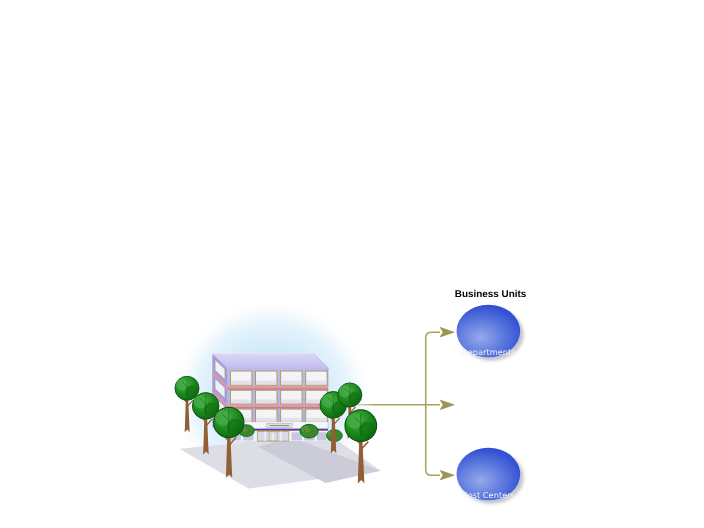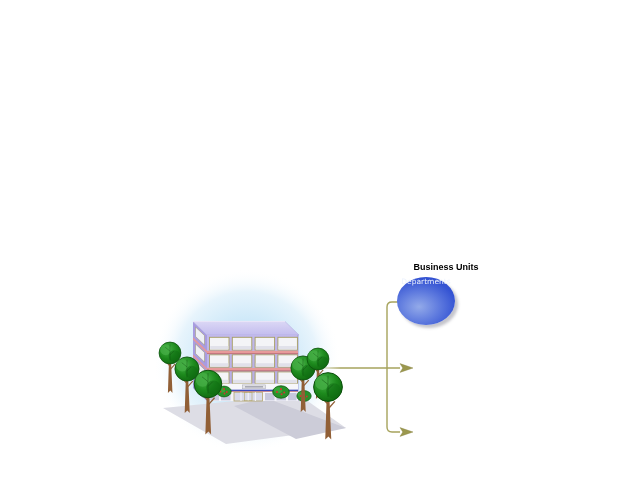--- a/index.html
+++ b/index.html
@@ -12,25 +12,25 @@
   .scene-svg{position:absolute;left:150px;top:265px;width:200px;height:195px;z-index:2;}
   .connector-svg{position:absolute;left:300px;top:290px;width:120px;height:150px;z-index:1;}
 
   .bu-heading{
     position:absolute;left:404px;top:262px;width:84px;z-index:3;
     text-align:center;font-family:"Liberation Sans",sans-serif;
     font-weight:bold;font-size:9px;line-height:11px;color:#000000;
   }
 
   .node{
-    position:absolute;left:397px;width:58px;height:48px;border-radius:50%;z-index:3;
+    position:absolute;left:415px;width:58px;height:48px;border-radius:50%;z-index:3;
     background:radial-gradient(ellipse 95% 85% at 38% 62%,
       #93aae9 0%, #5d79de 38%, #3453d3 68%, #2946c9 100%);
     box-shadow:3px 3px 3px rgba(125,125,140,0.45);
-    display:flex;align-items:flex-start;justify-content:center;
+    display:flex;align-items:flex-end;justify-content:center;
   }
   .node span{color:#edf2fd;font-size:7.5px;line-height:9px;white-space:nowrap;}
   .node-departments{top:277px;}
   .node-divisions{top:343px;}
   .node-cost-centers{top:407px;}
 </style>
 </head>
 <body>
 
 <div class="canvas">
@@ -183,14 +183,17 @@
       <use href="#tree" transform="translate(58,119) scale(1.2)"></use>
       <use href="#tree" transform="translate(178,122) scale(1.25)"></use>
     </g>
   </svg>
 
   <div class="bu-heading">Business Units</div>
 
   <div class="node node-departments">
     <span>Departments</span>
   </div>
+  <div class="node node-cost-centers">
+    <span>Cost Centers</span>
+  </div>
 
 </div>
 
 </body></html>

